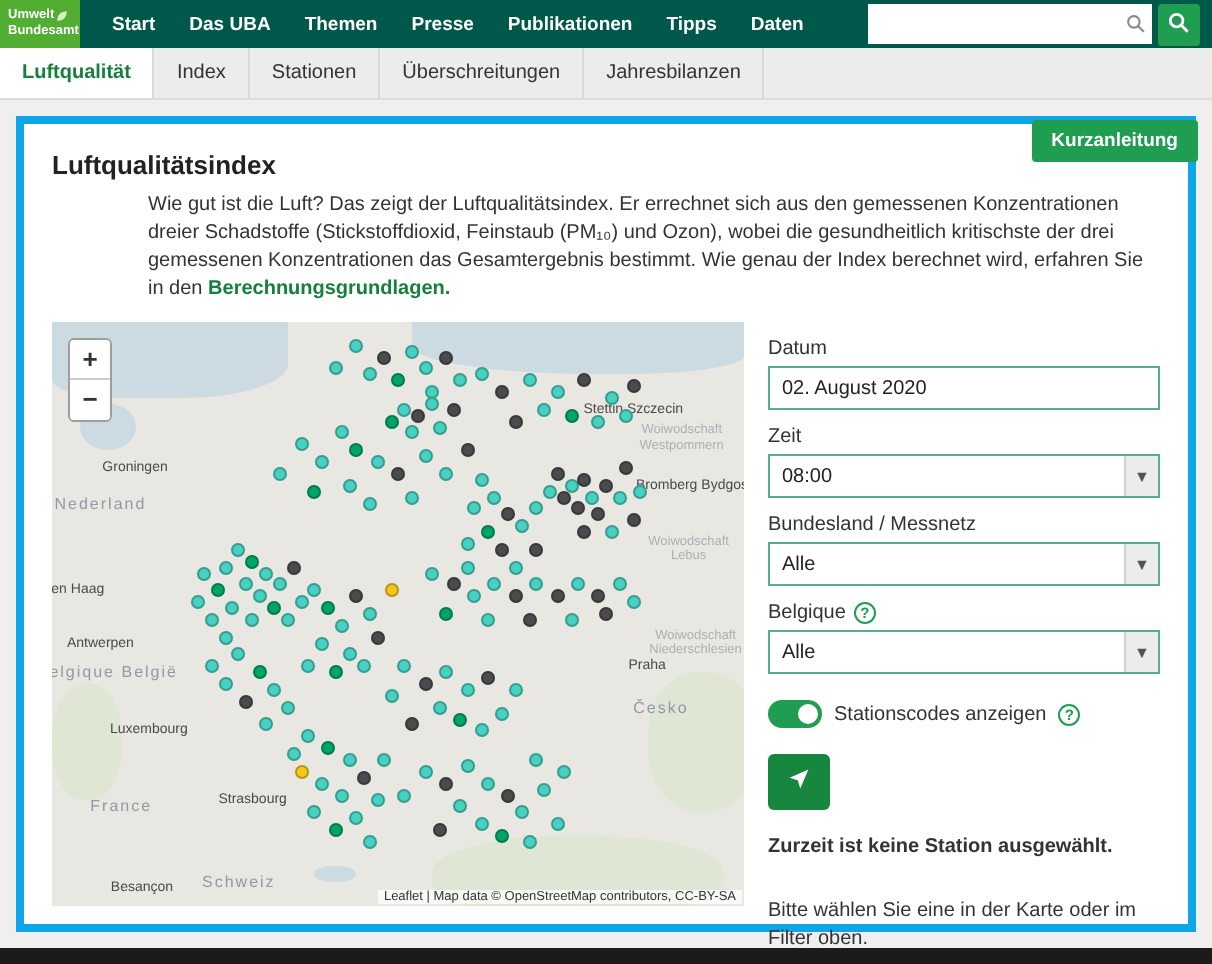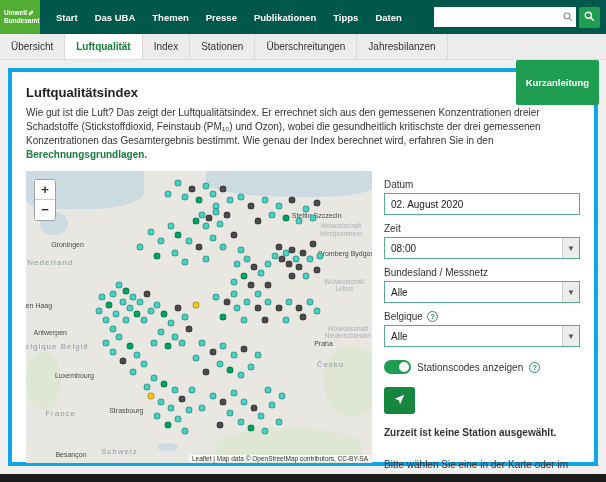--- a/index.html
+++ b/index.html
@@ -1,45 +1,45 @@
 <!DOCTYPE html>
 <html><head>
 <meta charset="utf-8">
 <style>
   * { box-sizing: border-box; margin: 0; padding: 0; }
   html,body { width:606px; height:482px; }
   body { font-family:"Liberation Sans", sans-serif; background:#efefef; overflow:hidden; }
   .page { width:606px; height:482px; display:flex; flex-direction:column; position:relative; }
 
   
-  .site-header { height:34px; background:#00584a; display:flex; align-items:center; flex:0 0 auto; }
+  .site-header { height:24px; background:#00584a; display:flex; align-items:center; flex:0 0 auto; }
   .logo { width:40px; height:34px; background:#52ae32; color:#fff; font-size:6.5px; font-weight:bold;
           display:flex; flex-direction:column; justify-content:center; padding-left:4px; line-height:1.25; }
   .logo .l1 { display:flex; align-items:center; gap:1px; }
   .main-nav { display:flex; gap:17px; margin-left:16px; }
   .nav-item { color:#fff; font-size:9.5px; font-weight:bold; text-decoration:none; cursor:pointer; }
   .search-wrap { margin-left:auto; margin-right:6px; display:flex; align-items:center; }
   .search-input-box { width:142px; height:20px; background:#fff; display:flex; align-items:center; }
   .search-input { border:none; outline:none; width:120px; height:18px; font-size:10px; padding:0 4px; }
   .search-inner-icon { color:#8a8a8a; margin-left:auto; margin-right:3px; display:flex; }
   .search-btn { width:21px; height:21px; background:#1f9d50; border:none; margin-left:3px; border-radius:2px;
                 display:flex; align-items:center; justify-content:center; cursor:pointer; }
 
   
   .tab-bar { height:26px; background:#ececec; border-bottom:1px solid #dcdcdc; display:flex; flex:0 0 auto; }
   .tab { padding:0 11px; line-height:25px; font-size:10px; color:#333; border-right:1px solid #d9d9d9; cursor:pointer; white-space:nowrap; }
   .tab.active { background:#fff; color:#157f3c; font-weight:bold; }
   .kurzanleitung-btn { position:absolute; top:60px; right:7px; background:#1f9d50; color:#fff; font-size:9.5px;
-                       font-weight:bold; padding:17px 10px; border-radius:2px; z-index:10; cursor:pointer; text-decoration:none; }
+                       font-weight:bold; padding:5px 10px; border-radius:2px; z-index:10; cursor:pointer; text-decoration:none; }
 
   
   .main-area { flex:1 1 auto; padding:8px; overflow:hidden; }
   .card { background:#fff; border:4px solid #0ea5e9; height:100%; padding:13px 14px 8px; position:relative; }
   .page-title { font-size:13px; font-weight:bold; color:#222; margin-bottom:6px; }
-  .intro { font-size:10px; line-height:1.4; color:#333; margin-bottom:9px; max-width:575px; }
+  .intro { font-size:10px; line-height:1.4; color:#333; margin-bottom:9px; max-width:575px;margin-left:48px; }
   .intro a { color:#157f3c; font-weight:bold; text-decoration:none; cursor:pointer; }
 
   .columns { display:flex; gap:12px; }
 
   
   .map-wrap { position:relative; flex:1 1 auto; height:292px; background:#e9e7e2; overflow:hidden; }
   .water { position:absolute; background:#ccdae2; }
   .w1 { left:0; top:0; width:34%; height:13%; border-radius:0 0 45% 25%; }
   .w2 { left:52%; top:0; width:48%; height:9%; border-radius:0 0 35% 55%; }
   .w3 { left:4%; top:14%; width:8%; height:8%; border-radius:50%; }
@@ -125,21 +125,20 @@
           <svg width="11" height="11" viewBox="0 0 14 14">
               <circle cx="5.5" cy="5.5" r="4" fill="none" stroke="#fff" stroke-width="1.8"></circle>
               <line x1="8.5" y1="8.5" x2="12.5" y2="12.5" stroke="#fff" stroke-width="1.8"></line>
             </svg>
         </span>
       </button>
     </div>
   </header>
 
   <div class="tab-bar">
-      <div class="tab">Übersicht</div>
       <div class="tab active">Luftqualität</div>
       <div class="tab">Index</div>
       <div class="tab">Stationen</div>
       <div class="tab">Überschreitungen</div>
       <div class="tab">Jahresbilanzen</div>
     </div>
   <a class="kurzanleitung-btn">Kurzanleitung</a>
 
   <main class="main-area">
     <section class="card">

